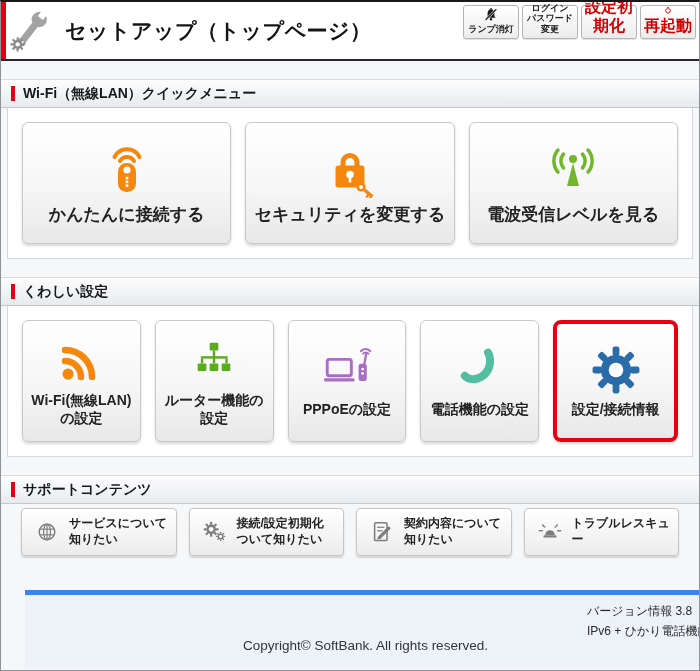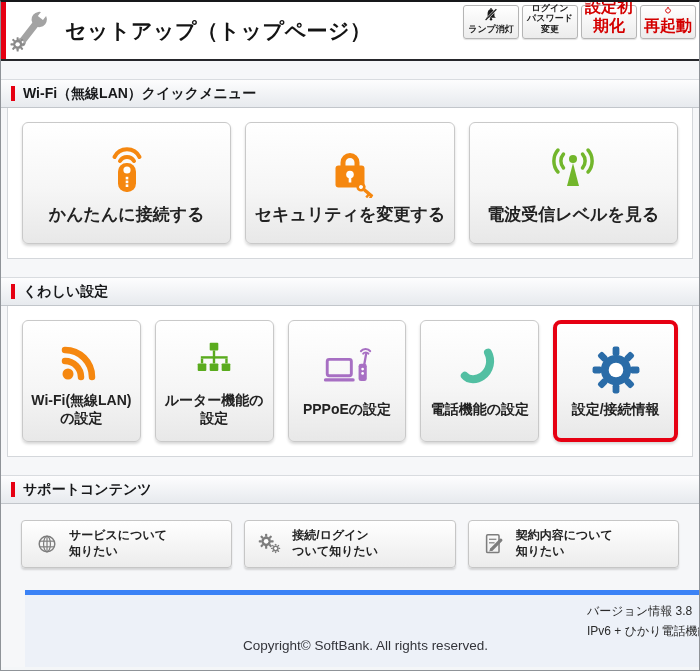--- a/index.html
+++ b/index.html
@@ -35,21 +35,21 @@
         background:linear-gradient(180deg,#ffffff 0%,#f6f6f6 55%,#e8e8e8 100%);
         box-shadow:0 2px 3px rgba(0,0,0,.16);display:flex;flex-direction:column;
         align-items:center;justify-content:center;cursor:pointer;}
   .tile .ticon{height:58px;display:flex;align-items:center;justify-content:center;margin-bottom:5px;}
   .tile .tlabel{font-weight:bold;color:#222;text-align:center;line-height:1.25;}
   .quick .tlabel{font-size:17px;}
   .detail .tlabel{font-size:14px;}
   .tile.hl{border:4px solid #e60012;border-radius:8px;}
   .tlabel span{display:block;}
   
-  .support-row{margin:0 6px;padding:16px 14px 28px;display:flex;gap:12px;}
+  .support-row{margin:0 6px;padding:4px 14px 28px;display:flex;gap:12px;}
   .sbtn{flex:1;height:48px;box-sizing:border-box;border:1px solid #c6c6c6;border-radius:4px;
         background:linear-gradient(#ffffff,#ececec);box-shadow:0 2px 2px rgba(0,0,0,.14);
         display:flex;align-items:center;gap:9px;padding-left:12px;cursor:pointer;}
   .sbtn .sic{width:26px;height:26px;color:#7d7d7d;flex:none;}
   .sbtn .slb{font-size:12px;font-weight:bold;color:#222;line-height:1.3;}
   .slb span{display:block;}
   
   .footer{position:absolute;left:0;right:0;top:588px;height:74px;background:#edf1f8;
           border-top:5px solid #3b82f6;border-bottom:2px solid #565b63;box-sizing:content-box;margin-left:24px;}
   .finfo{position:absolute;left:562px;top:7px;font-size:12px;color:#2b2b2b;line-height:1.65;white-space:nowrap;}
@@ -370,33 +370,41 @@
       <div class="slb">
         <span>サービスについて</span>
         <span>知りたい</span>
       </div>
     </div>
     <div class="sbtn">
       <svg class="sic" viewBox="0 0 44 44">
           <use href="#gears-pair"></use>
         </svg>
       <div class="slb">
-        <span>接続/ログイン</span>
+        <span>接続/設定初期化</span>
         <span>ついて知りたい</span>
       </div>
     </div>
     <div class="sbtn">
       <svg class="sic" viewBox="0 0 44 44">
           <use href="#doc-pencil"></use>
         </svg>
       <div class="slb">
         <span>契約内容について</span>
         <span>知りたい</span>
       </div>
     </div>
+    <div class="sbtn">
+      <svg class="sic" viewBox="0 0 44 44">
+          <use href="#rescue-lamp"></use>
+        </svg>
+      <div class="slb">
+        <span>トラブルレスキュー</span>
+      </div>
+    </div>
   </div>
 
   <div class="footer">
     <div class="finfo">
       <div>バージョン情報 3.8</div>
       <div>IPv6 + ひかり電話機能　モード</div>
     </div>
     <div class="fcopy">Copyright© SoftBank. All rights reserved.</div>
   </div>
   <div class="bottom-strip"></div>

